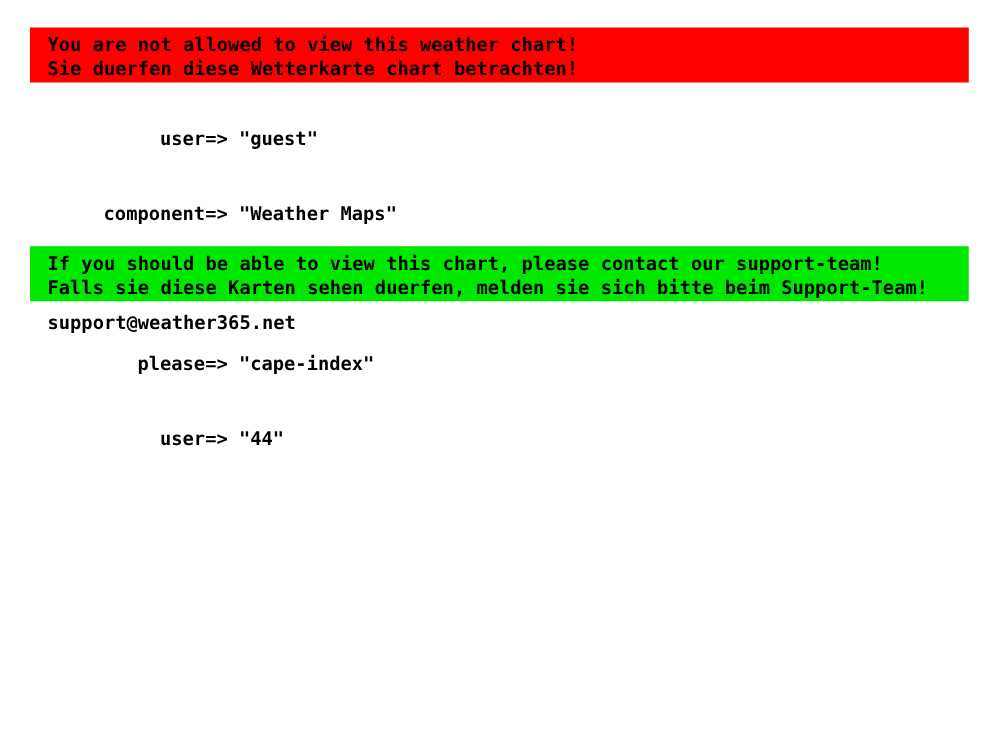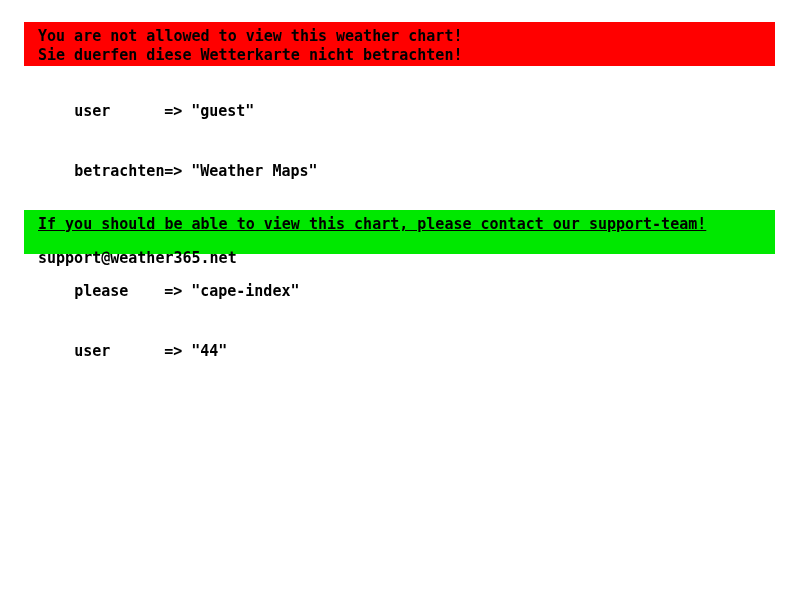--- a/index.html
+++ b/index.html
@@ -23,33 +23,34 @@
     width: 751px;
     height: 44px;
     box-sizing: border-box;
     padding: 5px 4px 0 14px;
   }
   .banner div {
     line-height: 19px;
     white-space: pre;
   }
   .banner-red   { top: 22px; }
-  .banner-green { top: 210px; text-decoration: underline; }
+  .banner-green { top: 197px; }
   .params {
     position: absolute;
     left: 38px;
     top: 81px;
   }
   .param-row {
     line-height: 20px;
     white-space: pre;
   }
   .param-key {
     display: inline-block;
     width: 90px;
+    text-align: right;
   }
   .param-arrow {
     display: inline-block;
     width: 27px;
   }
   .footer {
     position: absolute;
     left: 38px;
     top: 249px;
     width: 737px;
@@ -57,40 +58,41 @@
     justify-content: space-between;
     line-height: 19px;
     white-space: pre;
   }
 </style>
 </head>
 <body>
 
 <div class="banner banner-red" style="background-color: rgb(255, 0, 0);">
   <div>You are not allowed to view this weather chart!</div>
-  <div>Sie duerfen diese Wetterkarte nicht betrachten!</div>
+  <div>Sie duerfen diese Wetterkarte chart betrachten!</div>
 </div>
 
 <div class="params">
   <div class="param-row">
     <span class="param-key">user</span><span class="param-arrow">=&gt;</span><span class="param-value">"guest"</span>
   </div>
   <div class="param-row">
-    <span class="param-key">betrachten</span><span class="param-arrow">=&gt;</span><span class="param-value">"Weather Maps"</span>
+    <span class="param-key">component</span><span class="param-arrow">=&gt;</span><span class="param-value">"Weather Maps"</span>
   </div>
   <div class="param-row">
     <span class="param-key">map</span><span class="param-arrow">=&gt;</span><span class="param-value">"0016"</span>
   </div>
   <div class="param-row">
     <span class="param-key">please</span><span class="param-arrow">=&gt;</span><span class="param-value">"cape-index"</span>
   </div>
   <div class="param-row">
     <span class="param-key">user</span><span class="param-arrow">=&gt;</span><span class="param-value">"44"</span>
   </div>
 </div>
 
 <div class="banner banner-green" style="background-color: rgb(0, 232, 0);">
   <div>If you should be able to view this chart, please contact our support-team!</div>
+  <div>Falls sie diese Karten sehen duerfen, melden sie sich bitte beim Support-Team!</div>
 </div>
 
 <div class="footer">
   <span>support@weather365.net</span>
 </div>
 
 </body></html>

